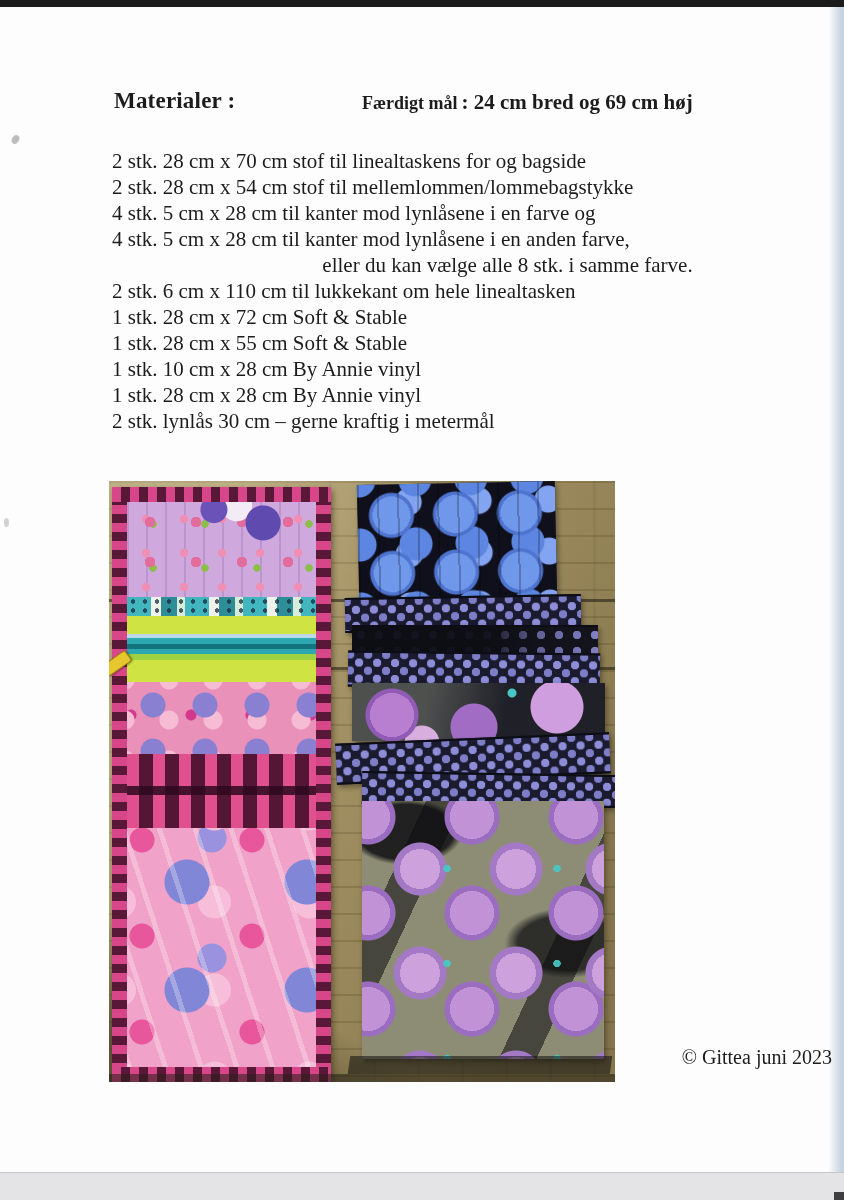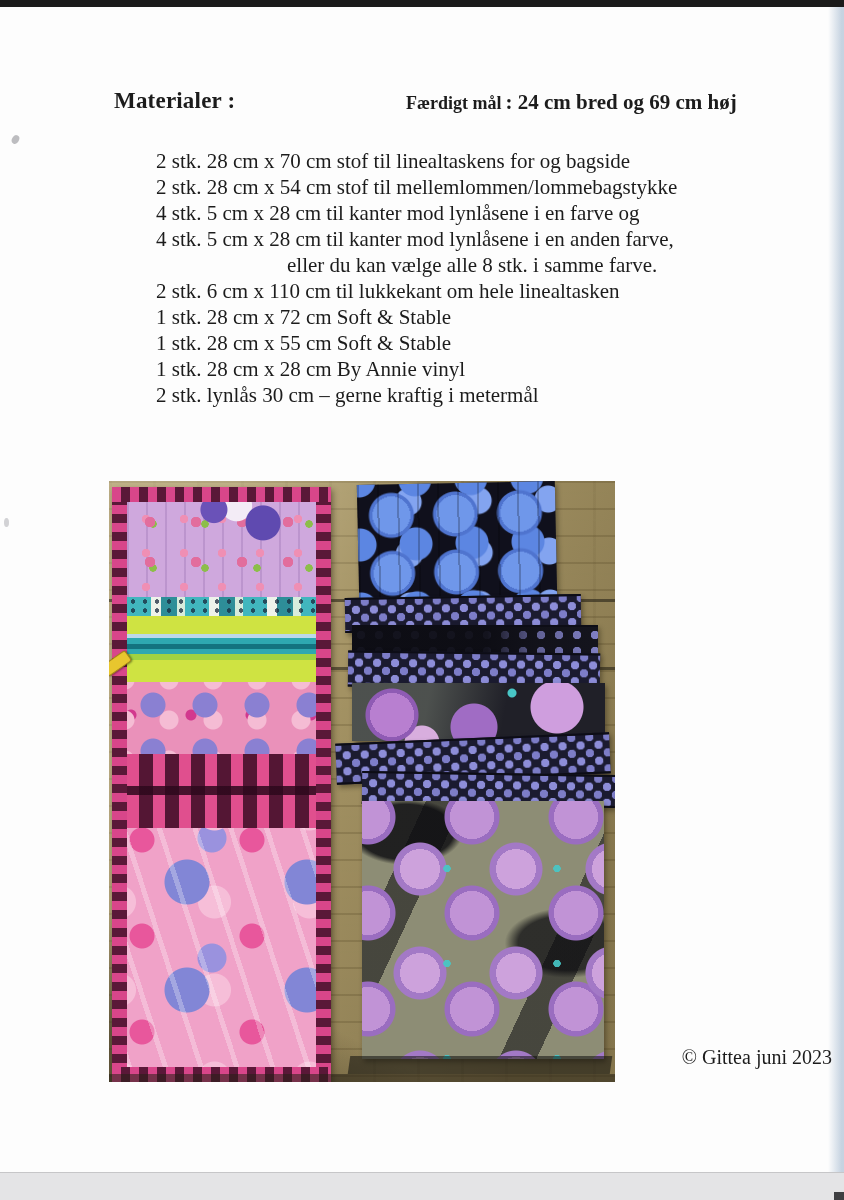--- a/index.html
+++ b/index.html
@@ -14,27 +14,27 @@
                background:#e4e4e6;border-top:1px solid #c6c6c8;}
   .corner-dark{position:absolute;right:0;bottom:0;width:10px;height:8px;background:#3f3f42;}
   .smudge-a{position:absolute;left:12px;top:135px;width:7px;height:9px;border-radius:50%;
             background:rgba(110,110,118,.45);transform:rotate(30deg);}
   .smudge-b{position:absolute;left:4px;top:518px;width:5px;height:9px;border-radius:50%;
             background:rgba(130,130,138,.35);}
 
   
   .title{position:absolute;left:114px;top:88px;font-size:23px;font-weight:bold;letter-spacing:.2px;}
   .subtitle{position:absolute;left:362px;top:90px;display:flex;align-items:baseline;}
-  .subtitle .lbl{font-size:18px;font-weight:bold;margin-left:44px;}
+  .subtitle .lbl{font-size:18px;font-weight:bold;}
   .subtitle .val{font-size:21px;margin-left:4px;font-weight:bold;}
 
   
   .materials{position:absolute;left:112px;top:148px;width:660px;font-size:21px;line-height:26px;}
-  .mline{white-space:nowrap;margin-left:44px;}
-  .mline.indent{padding-left:131px;}
+  .mline{white-space:nowrap;}
+  .mline.indent{padding-left:131px;text-align:center;}
 
   
   .copyright{position:absolute;right:12px;top:1046px;font-size:20px;text-align:center;}
 
   
   .photo{position:absolute;left:109px;top:481px;width:506px;height:601px;overflow:hidden;}
   .wood{position:absolute;inset:0;background-color:#a39263;
     background-image:
       linear-gradient(115deg,rgba(255,246,214,.32) 0 16%,rgba(255,246,214,0) 42%,rgba(45,35,12,.26) 88%),
       repeating-linear-gradient(180deg,rgba(70,56,24,.20) 0 2px,transparent 2px 11px,rgba(160,146,98,.20) 11px 13px,transparent 13px 27px),
@@ -166,20 +166,21 @@
 
   <div class="materials">
     <div class="mline">2 stk. 28 cm x 70 cm stof til linealtaskens for og bagside</div>
     <div class="mline">2 stk. 28 cm x 54 cm stof til mellemlommen/lommebagstykke</div>
     <div class="mline">4 stk. 5 cm x 28 cm til kanter mod lynlåsene i en farve og</div>
     <div class="mline">4 stk. 5 cm x 28 cm til kanter mod lynlåsene i en anden farve,</div>
     <div class="mline indent">eller du kan vælge alle 8 stk. i samme farve.</div>
     <div class="mline">2 stk. 6 cm x 110 cm til lukkekant om hele linealtasken</div>
     <div class="mline">1 stk. 28 cm x 72 cm Soft &amp; Stable</div>
     <div class="mline">1 stk. 28 cm x 55 cm Soft &amp; Stable</div>
+    <div class="mline">1 stk. 10 cm x 28 cm By Annie vinyl</div>
     <div class="mline">1 stk. 28 cm x 28 cm By Annie vinyl</div>
     <div class="mline">2 stk. lynlås 30 cm – gerne kraftig i metermål</div>
   </div>
 
   <div class="photo">
     <div class="wood"></div>
     <div class="wood-shadow"></div>
     <div class="groove g1"></div>
     <div class="groove g2"></div>
 

